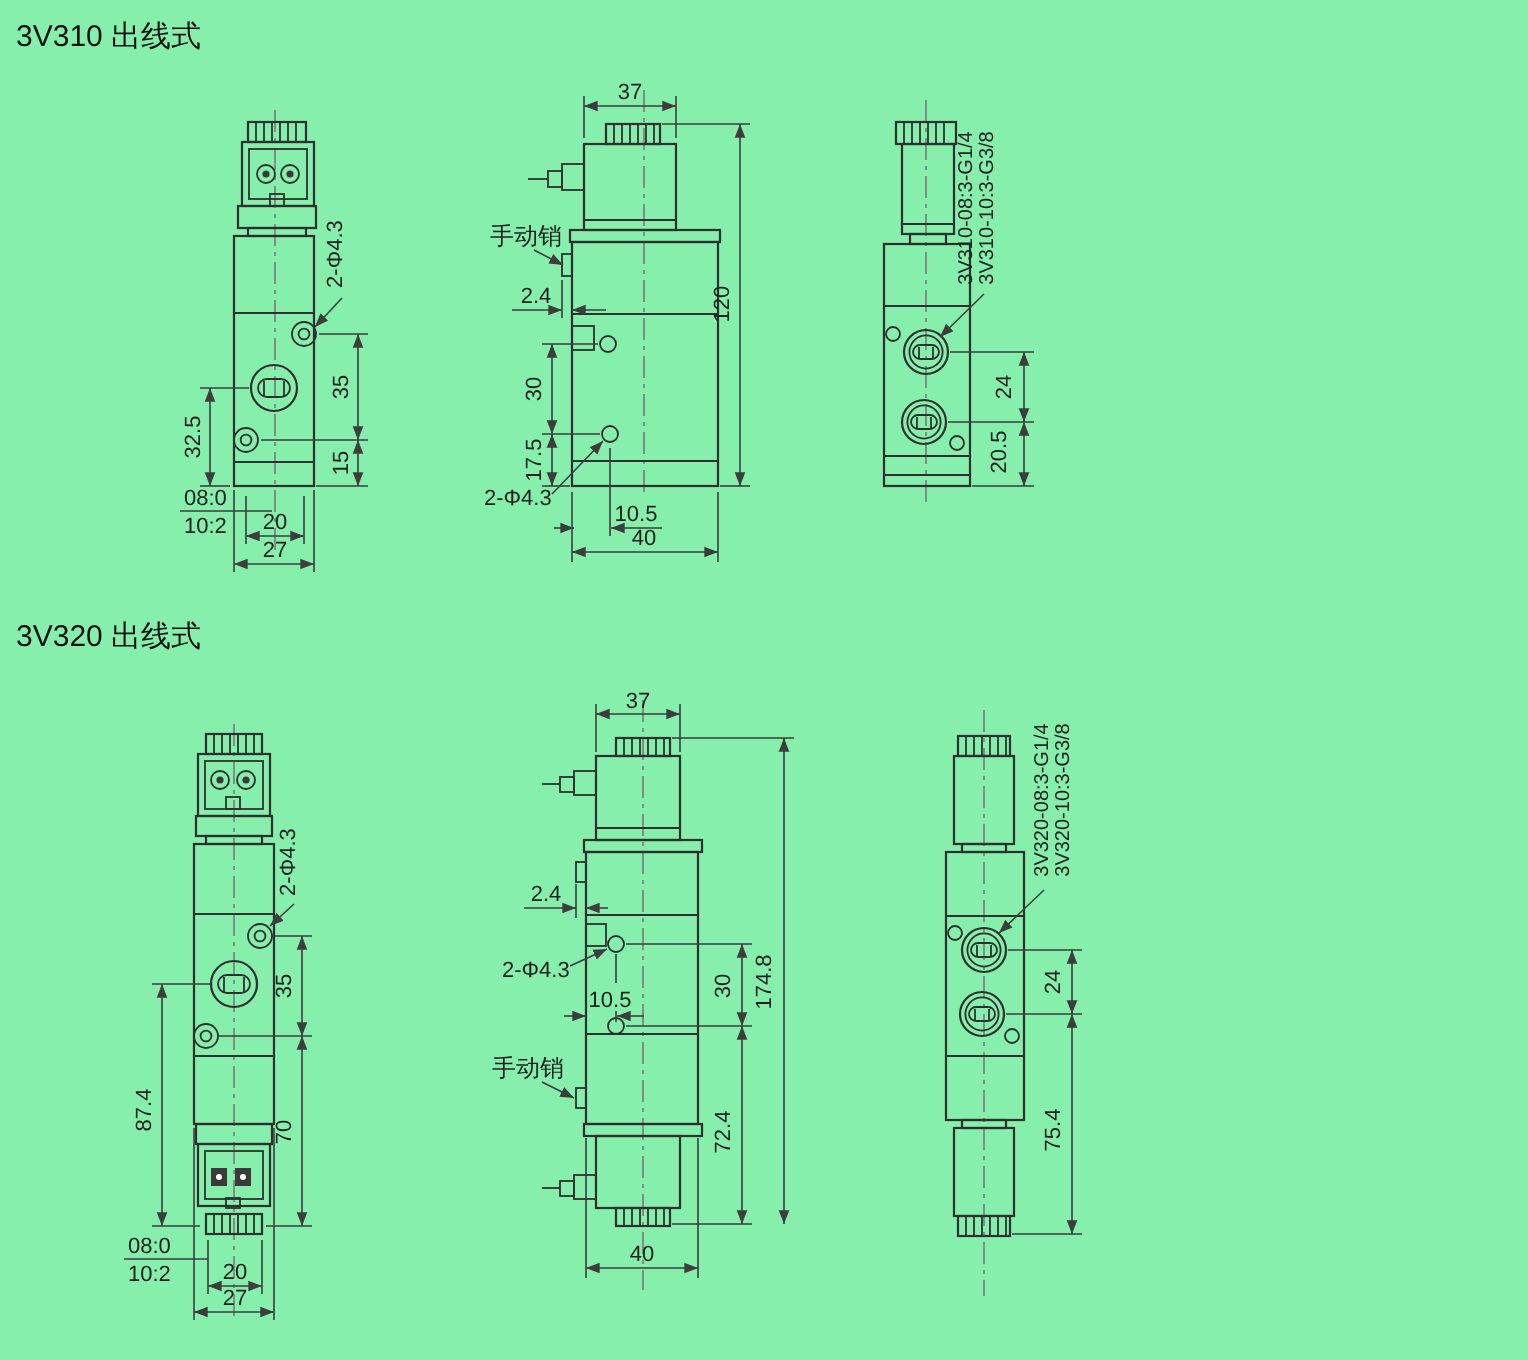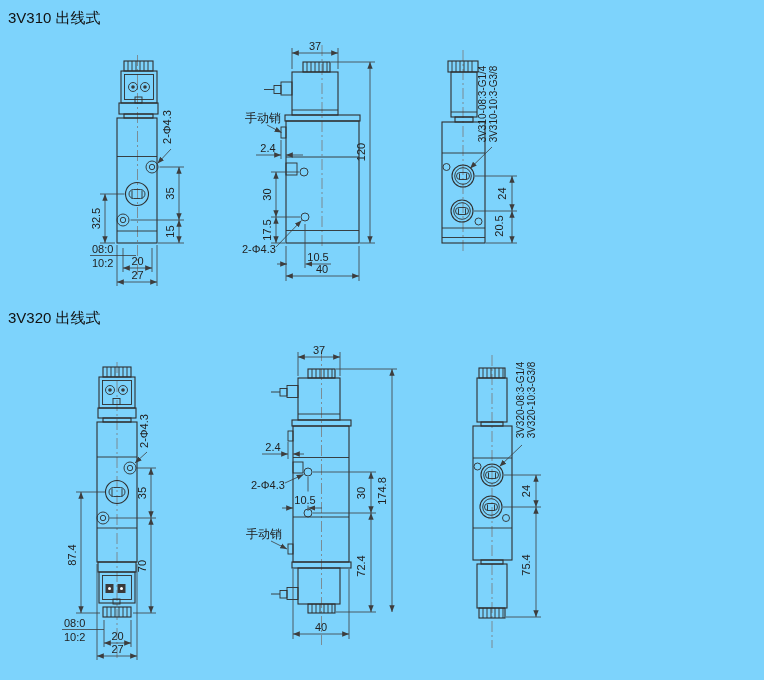--- a/index.html
+++ b/index.html
@@ -1,16 +1,16 @@
 <!DOCTYPE html>
 <html><head>
 <meta charset="utf-8">
 <style>
   html,body{margin:0;padding:0;background:#ffffff;}
-  #sheet{position:relative;width:764px;height:680px;background:#7dd3fc;overflow:hidden;
+  #sheet{position:relative;width:764px;height:680px;background:#86efac;overflow:hidden;
          font-family:"Liberation Sans","DejaVu Sans",sans-serif;}
   svg text{font-family:"Liberation Sans","DejaVu Sans",sans-serif;}
   .o  {stroke:#2f2f2f;stroke-width:1.1;fill:none;stroke-linejoin:miter;stroke-linecap:square;}
   .o2 {stroke:#2f2f2f;stroke-width:.9;fill:none;}
   .fl {fill:#3a3a3a;stroke:none;}
   .wd {fill:#ffffff;stroke:none;}
   .cl {stroke:#7a7a7a;stroke-width:.8;fill:none;stroke-dasharray:11 3 2 3;}
   .dl {stroke:#3d3d3d;stroke-width:.8;fill:none;}
   .dt {font-size:11px;fill:#222222;}
   .dc {font-size:12px;fill:#222222;}

